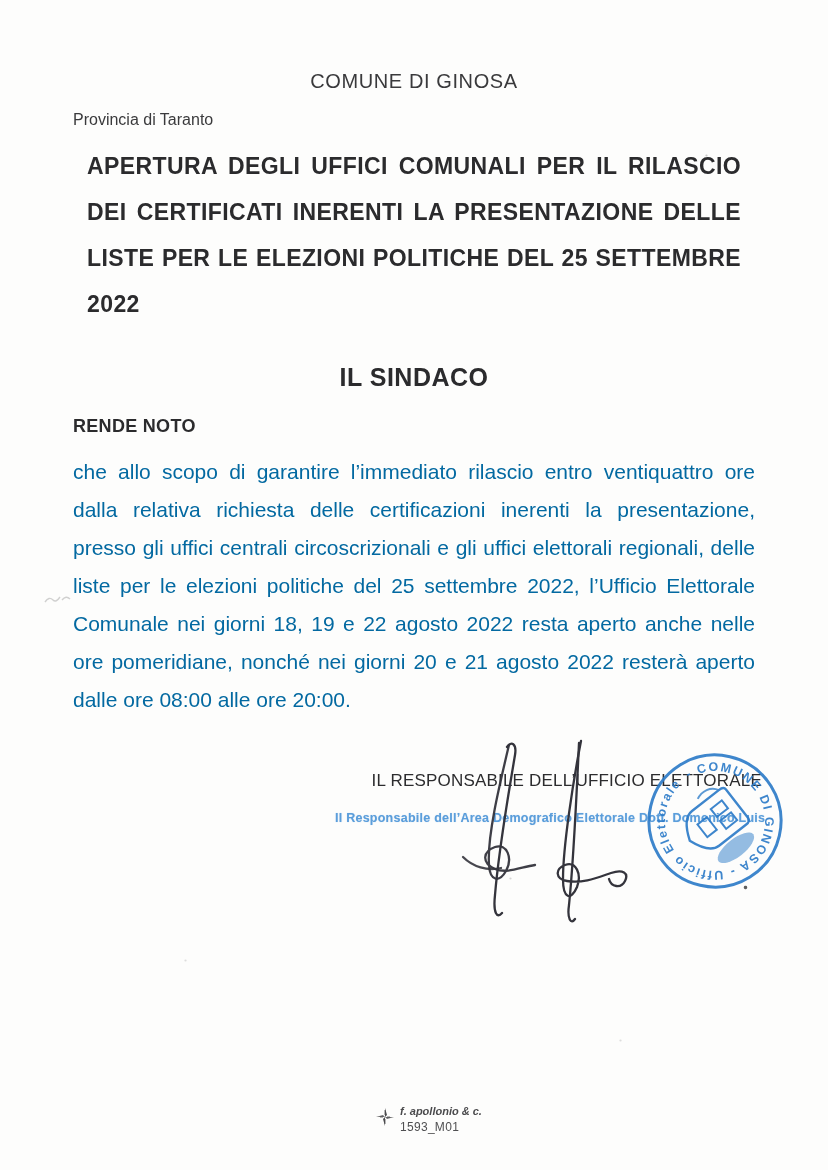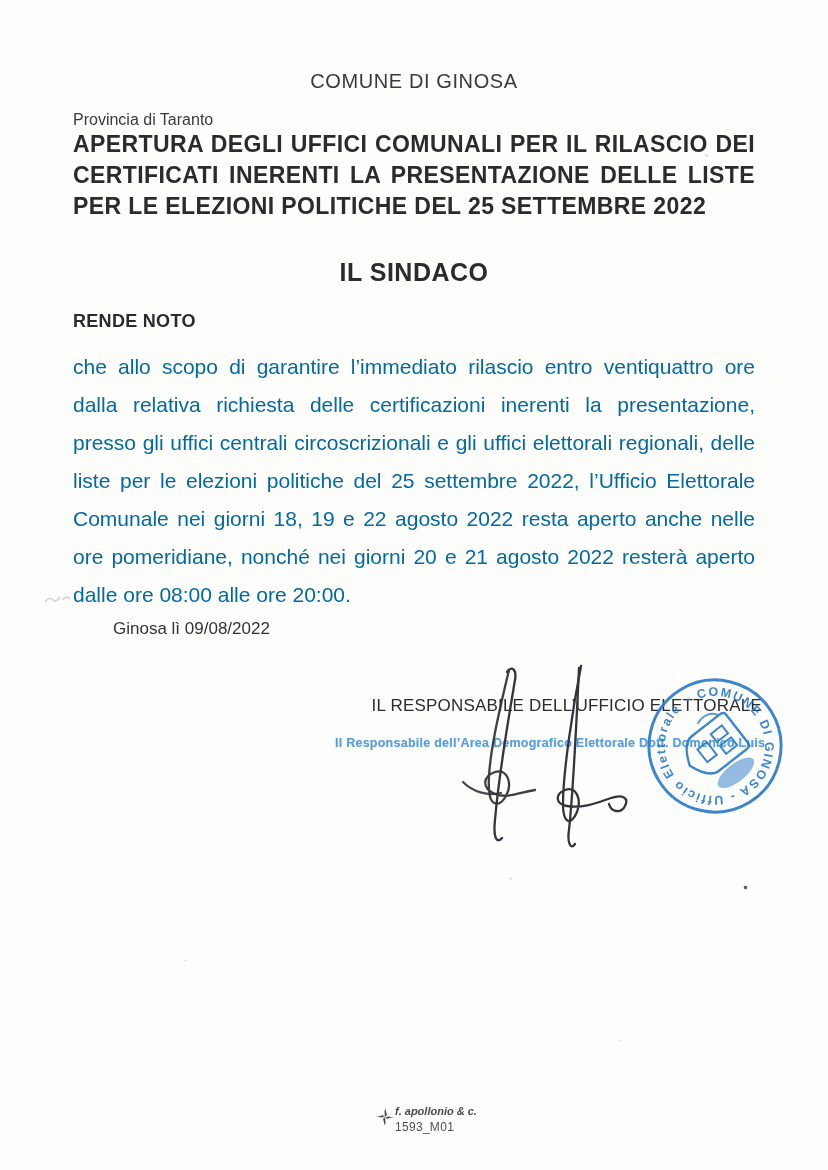--- a/index.html
+++ b/index.html
@@ -20,23 +20,23 @@
   .province{
     margin:18px 0 0 0;
     font-size:16px;font-weight:400;color:#3a3a3c;
   }
   .notice-label{
     margin:46px 0 0 0;
     text-align:center;
     font-size:23px;font-weight:700;letter-spacing:.5px;color:#2b2b2d;
   }
   .notice-title{
-    margin:0;
+    margin:14px;
     font-size:23px;font-weight:700;letter-spacing:.4px;color:#2b2b2d;
-    line-height:31px;
+    line-height:46px;
     text-align:justify;
   }
   .issuer-heading{
     margin:36px 0 0 0;
     text-align:center;
     font-size:25px;font-weight:700;letter-spacing:.5px;color:#2b2b2d;
   }
   .issuer-sub{
     margin:24px 0 0 0;
     text-align:left;
@@ -64,21 +64,21 @@
   .sig-stamped-name{
     position:absolute;top:92px;left:262px;
     font-size:12.5px;font-weight:700;color:#4a94d8;
     letter-spacing:.25px;white-space:nowrap;
     opacity:.9;text-shadow:0 0 1px rgba(91,155,213,.55);
   }
   .sig-scrawl{position:absolute;left:330px;top:8px;}
   .round-stamp{position:absolute;left:562px;top:22px;opacity:.92;}
   .footer{
     position:absolute;left:375px;bottom:36px;
-    display:flex;align-items:flex-start;
+    display:flex;align-items:flex-start;gap:5px;
   }
   .printer-icon{margin-top:2px;}
   .printer-name{
     font-size:11px;font-weight:700;font-style:italic;color:#4a4a4c;white-space:nowrap;
   }
   .doc-code{
     font-size:12px;color:#4f4f51;margin-top:3px;letter-spacing:.3px;
   }
   .margin-scribble{position:absolute;left:42px;top:590px;opacity:.45;}
   .specks{position:absolute;left:0;top:0;width:1px;height:1px;
@@ -104,21 +104,20 @@
 
     <p class="notice-title">APERTURA DEGLI UFFICI COMUNALI PER IL RILASCIO DEI CERTIFICATI INERENTI LA PRESENTAZIONE DELLE LISTE PER LE ELEZIONI POLITICHE DEL 25 SETTEMBRE 2022</p>
 
     <p class="issuer-heading">IL SINDACO</p>
 
     <p class="issuer-sub">RENDE NOTO</p>
 
     <p class="body-par">che allo scopo di garantire l’immediato rilascio entro ventiquattro ore dalla relativa richiesta delle certificazioni inerenti la presentazione, presso gli uffici centrali circoscrizionali e gli uffici elettorali regionali, delle liste per le elezioni politiche del 25 settembre 2022, l’Ufficio Elettorale Comunale nei giorni 18, 19 e 22 agosto 2022 resta aperto anche nelle ore pomeridiane, nonché nei giorni 20 e 21 agosto 2022 resterà aperto dalle ore 08:00 alle ore 20:00.</p>
 
 
-    <p class="place-date">Ginosa lì 09/08/2022</p>
 
     <div class="sig-area">
 
       <span class="sig-role">IL RESPONSABILE DELL’UFFICIO ELETTORALE</span>
 
       <span class="sig-stamped-name">Il Responsabile dell’Area Demografico Elettorale Dott. Domenico Luis</span>
 
       <svg class="sig-scrawl" width="230" height="200" viewBox="0 0 230 200">
         <g fill="none" stroke-width="2.3" stroke-linecap="round" stroke-linejoin="round" stroke="#34343c">
           <path d="M106,18 C96,60 84,110 86,138 C87,154 96,156 103,144 C110,131 104,116 92,120

